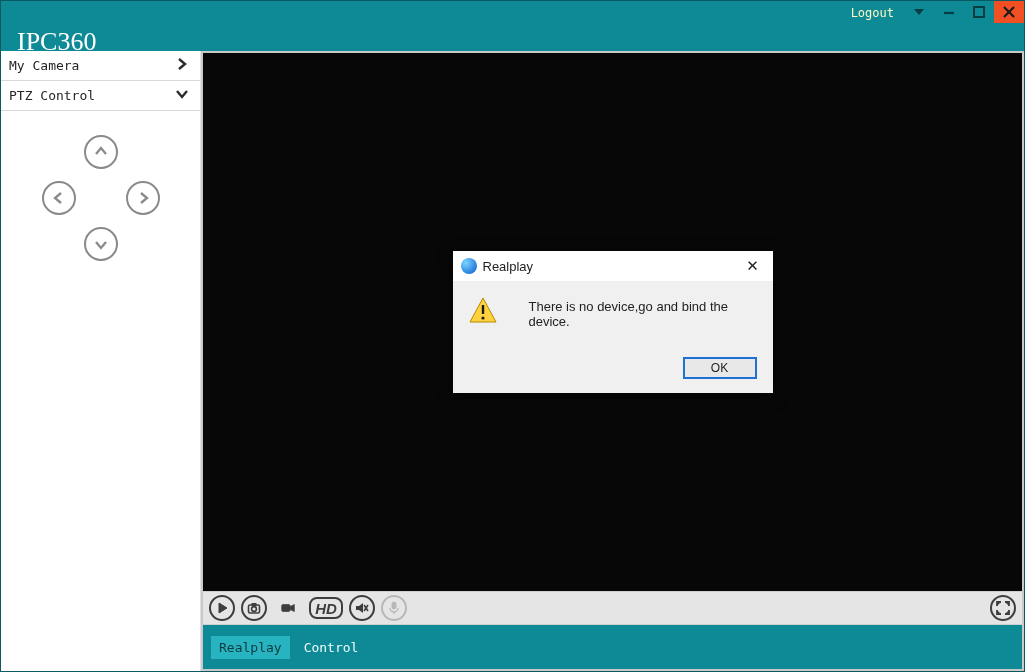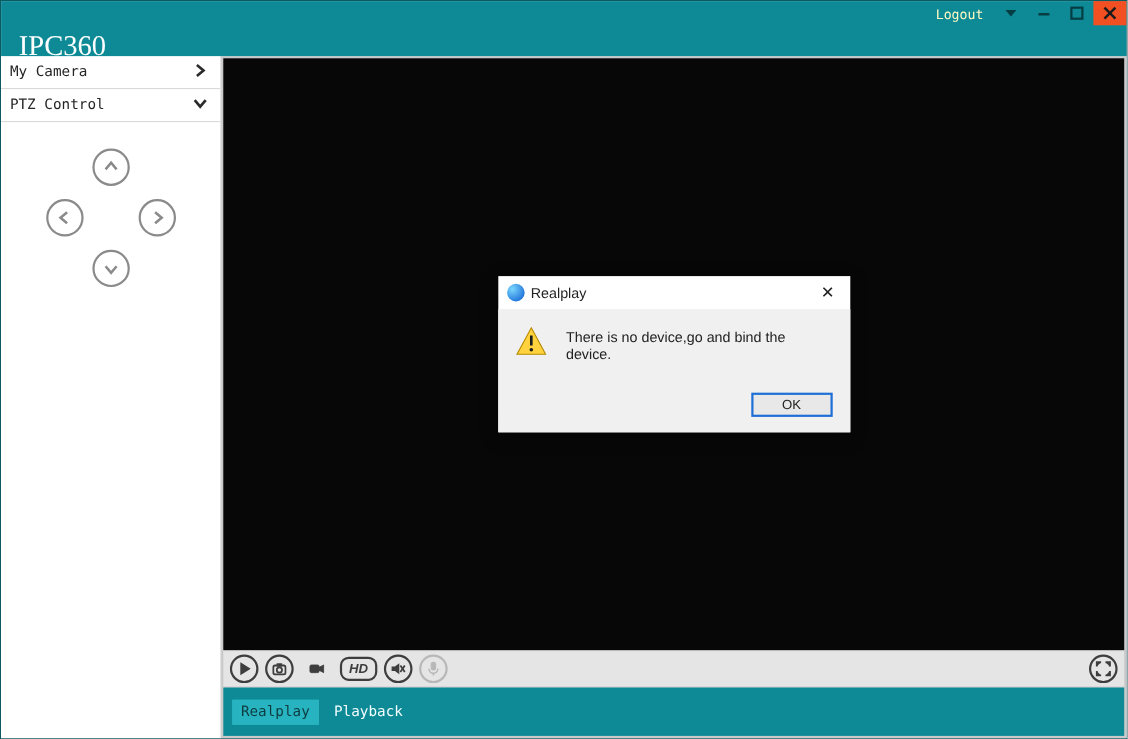--- a/index.html
+++ b/index.html
@@ -25,37 +25,37 @@
   .ptz { padding: 18px 0 0 0; display: flex; flex-direction: column; align-items: center; gap: 0; }
   .ptz-row { display: flex; justify-content: center; gap: 50px; }
   .ptz-btn { width: 34px; height: 34px; border: 2px solid #8a8a8a; border-radius: 50%; display: flex; align-items: center; justify-content: center; cursor: pointer; margin: 6px 0; }
   .ptz-btn svg { width: 14px; height: 14px; stroke: #8a8a8a; fill: none; stroke-width: 2.3; }
 
   .content { flex: 1; display: flex; flex-direction: column; background: #c9c9c9; min-width: 0; }
   .video { flex: 1; background: #070707; margin: 2px 2px 0 2px; position: relative; }
   .toolbar { height: 34px; background: #e5e5e5; border-top: 1px solid #cfcfcf; border-bottom: 1px solid #cfcfcf; margin: 0 2px; display: flex; align-items: center; padding: 0 6px; gap: 6px; }
   .tb-btn { width: 26px; height: 26px; border: 2px solid #3e3e3e; border-radius: 50%; display: flex; align-items: center; justify-content: center; cursor: pointer; }
   .tb-btn.noborder { border: none; width: 30px; }
-  .tb-btn.pill { width: 34px; border-radius: 8px; border: 2px solid #3e3e3e; height: 22px; font-size: 12px; font-weight: bold; font-style: italic; color: #3e3e3e; }
+  .tb-btn.pill { width: 34px; border-radius: 8px; border: 2px solid #3e3e3e; height: 22px; font-size: 15px; font-weight: bold; font-style: italic; color: #3e3e3e; }
   .tb-btn svg { width: 14px; height: 14px; stroke: #3e3e3e; fill: #3e3e3e; }
   .tb-btn.mic { border-color: #b8b8b8; }
   .tb-btn.mic svg { stroke: #b8b8b8; fill: #b8b8b8; }
   .tb-spacer { flex: 1; }
   .tabsbar { height: 44px; background: #0d8a96; margin: 0 2px 2px 2px; display: flex; align-items: center; padding: 0 8px; gap: 6px; }
   .tab { padding: 4px 8px; font-family: monospace; font-size: 13px; cursor: pointer; color: #f2fdfe; }
   .tab.active { background: #27b4c0; color: #0e3b40; }
 
   
   .dialog { position: absolute; left: 50%; top: 50%; transform: translate(-50%, -50%); width: 320px; background: #fff; box-shadow: 0 4px 16px rgba(0,0,0,0.35); font-size: 13px; }
   .dlg-title { height: 30px; display: flex; align-items: center; padding: 0 8px; gap: 6px; }
   .dlg-title .globe { width: 16px; height: 16px; border-radius: 50%; background: radial-gradient(circle at 30% 30%, #7bd6ff 0%, #1c71d8 80%); position: relative; }
   .dlg-title .ttl { flex: 1; color: #222; }
   .dlg-title .x { width: 24px; text-align: center; cursor: pointer; font-size: 15px; color: #222; }
   .dlg-body { background: #f0f0f0; padding: 16px 16px 14px 16px; }
-  .dlg-msg-row { display: flex; align-items: flex-start; gap: 18px; }
+  .dlg-msg-row { display: flex; align-items: flex-start; gap: 32px; }
   .warn-tri { width: 28px; height: 26px; position: relative; }
   .warn-tri svg { width: 28px; height: 26px; }
   .dlg-msg { color: #222; padding-top: 2px; }
   .dlg-btns { display: flex; justify-content: flex-end; padding-top: 28px; align-items: flex-end; }
   .ok-btn { width: 74px; height: 22px; background: #e8e8e8; border: 2px solid #1e6fd6; color: #222; font-size: 12px; cursor: pointer; }
 </style>
 </head>
 <body>
 
 <div class="window">
@@ -202,18 +202,18 @@
             <path d="M5 1 L1 1 L1 5"></path>
               <path d="M9 1 L13 1 L13 5"></path>
             <path d="M5 13 L1 13 L1 9"></path>
               <path d="M9 13 L13 13 L13 9"></path>
           </svg>
         </div>
       </div>
 
       <div class="tabsbar">
         <div class="tab active">Realplay</div>
-        <div class="tab">Playback</div>
+        <div class="tab">Control</div>
       </div>
     </div>
 
   </div>
 </div>
 
 </body></html>

